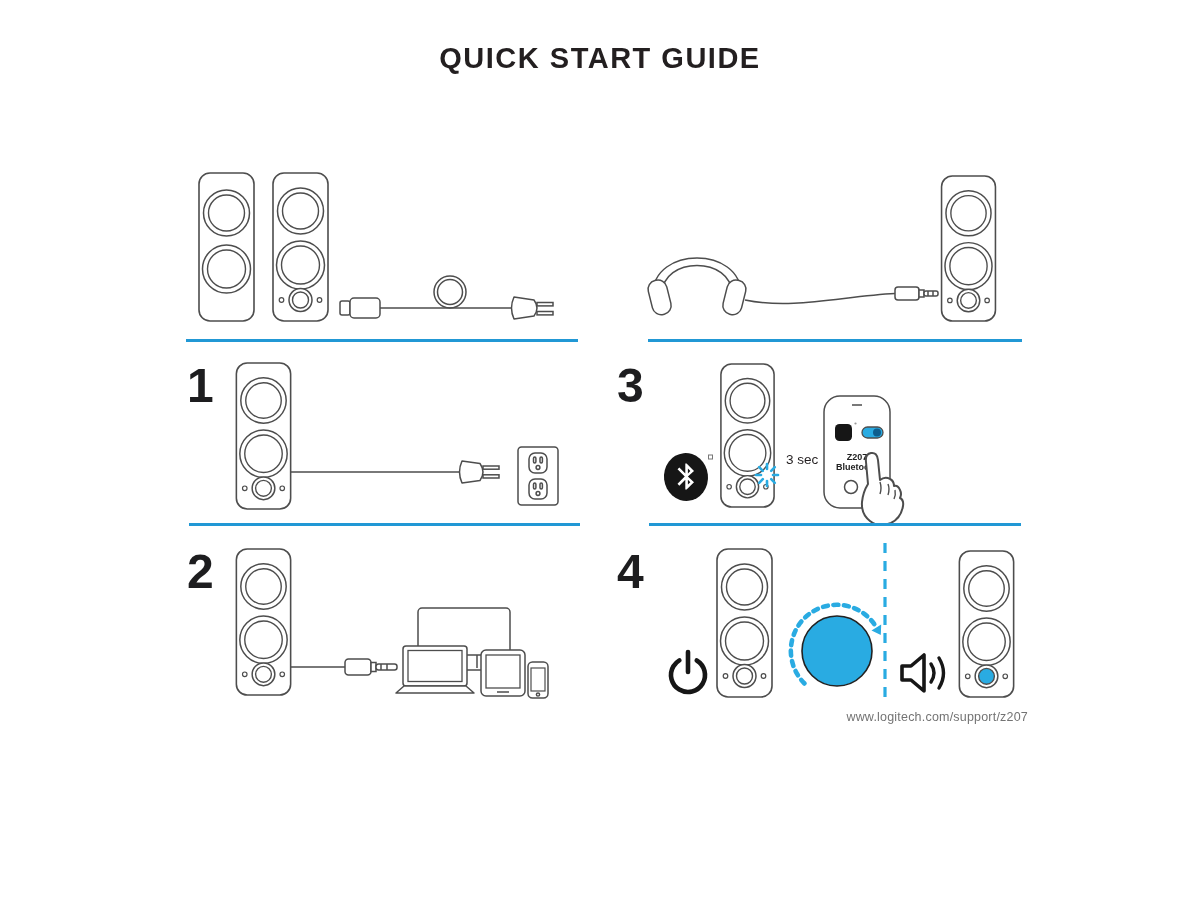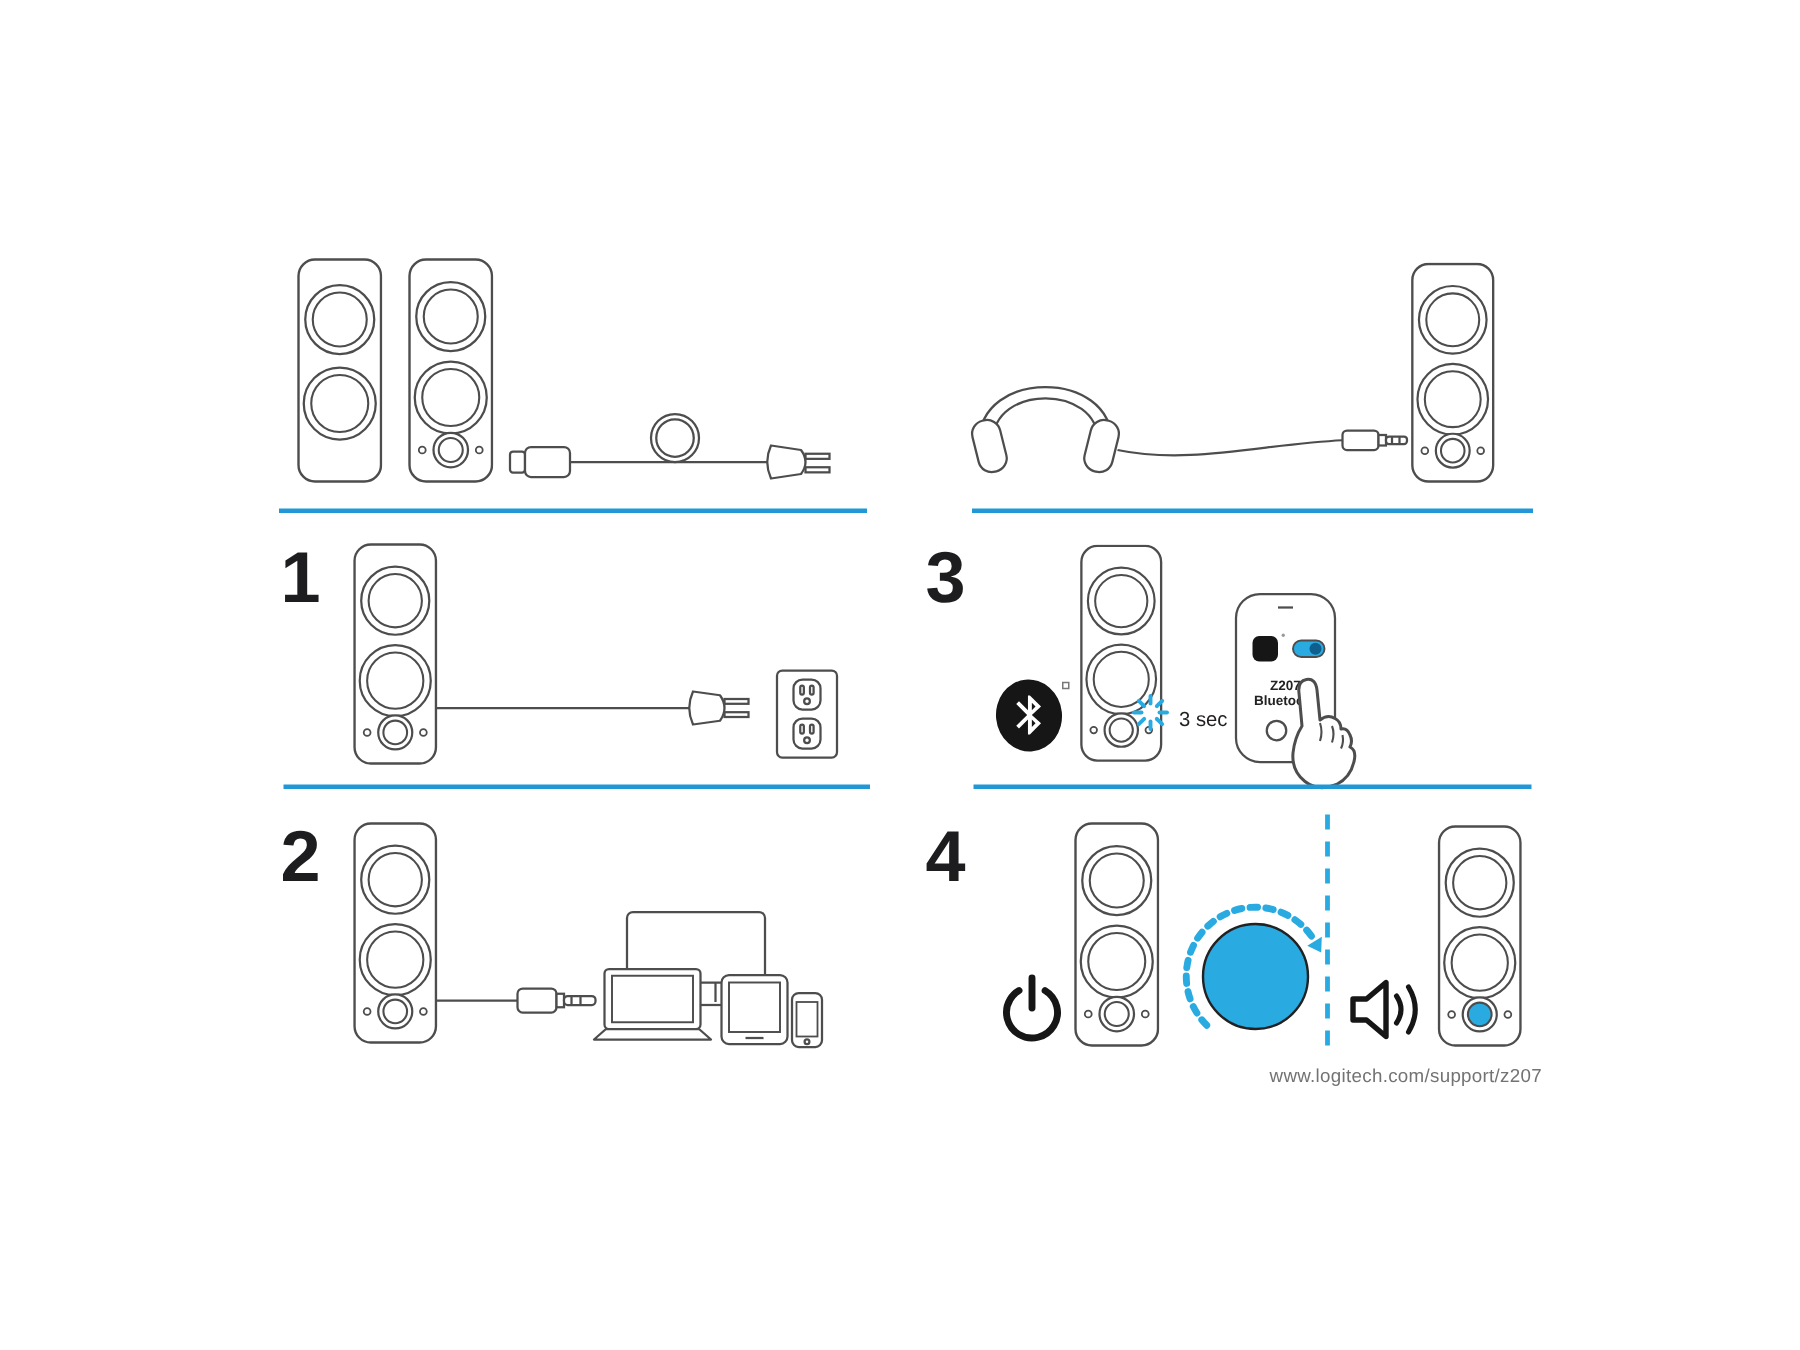--- a/index.html
+++ b/index.html
@@ -40,20 +40,21 @@
         <circle cx="28.5" cy="41" r="18" fill="none" stroke="#4d4d4d" stroke-width="1.4"></circle>
         <circle cx="28.5" cy="97" r="24" fill="none" stroke="#4d4d4d" stroke-width="1.5"></circle>
         <circle cx="28.5" cy="97" r="19" fill="none" stroke="#4d4d4d" stroke-width="1.4"></circle>
       </symbol>
       <symbol id="sym-bt-rune" viewBox="0 0 24 24">
         <path d="M14.88,16.29L13,18.17V14.41M13,5.83L14.88,7.71L13,9.59M17.71,7.71L12,2H11V9.59L6.41,5L5,6.41L10.59,12L5,17.59L6.41,19L11,14.41V22H12L17.71,16.29L13,12L17.71,7.71Z" fill="#fff"></path>
       </symbol>
     </defs>
   </svg>
 
+  <div class="page-title">QUICK START GUIDE</div>
 
   <svg class="abs" style="left:198px;top:172px" width="57" height="150">
       <use href="#sym-spk-plain"></use>
     </svg>
   <svg class="abs" style="left:272px;top:172px" width="57" height="150">
       <use href="#sym-spk"></use>
     </svg>
 
   <svg class="abs" style="left:338px;top:268px" width="232" height="62" viewBox="0 0 232 62">
     <rect x="2" y="33" width="10" height="14" class="fillw" rx="2"></rect>
@@ -120,21 +121,21 @@
       <path d="M14,3 V8"></path>
         <path d="M14,20 V25"></path>
         <path d="M3,14 H8"></path>
         <path d="M20,14 H25"></path>
       <path d="M6.2,6.2 L9.8,9.8"></path>
         <path d="M18.2,18.2 L21.8,21.8"></path>
       <path d="M21.8,6.2 L18.2,9.8"></path>
         <path d="M6.2,21.8 L9.8,18.2"></path>
     </g>
   </svg>
-  <div class="sec-label" style="left:786px;top:472px">3 sec</div>
+  <div class="sec-label" style="left:786px;top:452px">3 sec</div>
   <svg class="abs" style="left:822px;top:394px" width="72" height="116" viewBox="0 0 72 116">
     <rect x="2" y="2" width="66" height="112" rx="16" class="fillw"></rect>
     <path d="M30,11 H40" class="ln"></path>
     <rect x="13" y="30" width="17" height="17" rx="4.5" fill="#161616"></rect>
     <use href="#sym-bt-rune" transform="translate(14.5,31.5) scale(0.58)"></use>
     <circle cx="33.5" cy="29.5" r="1.1" fill="#999"></circle>
     <g>
       <rect x="40" y="33" width="21" height="11" rx="5.5" fill="#29abe2" stroke="#4d4d4d" stroke-width="1.3"></rect>
       <circle cx="55" cy="38.5" r="4" fill="#0e5e8e"></circle>
     </g>

